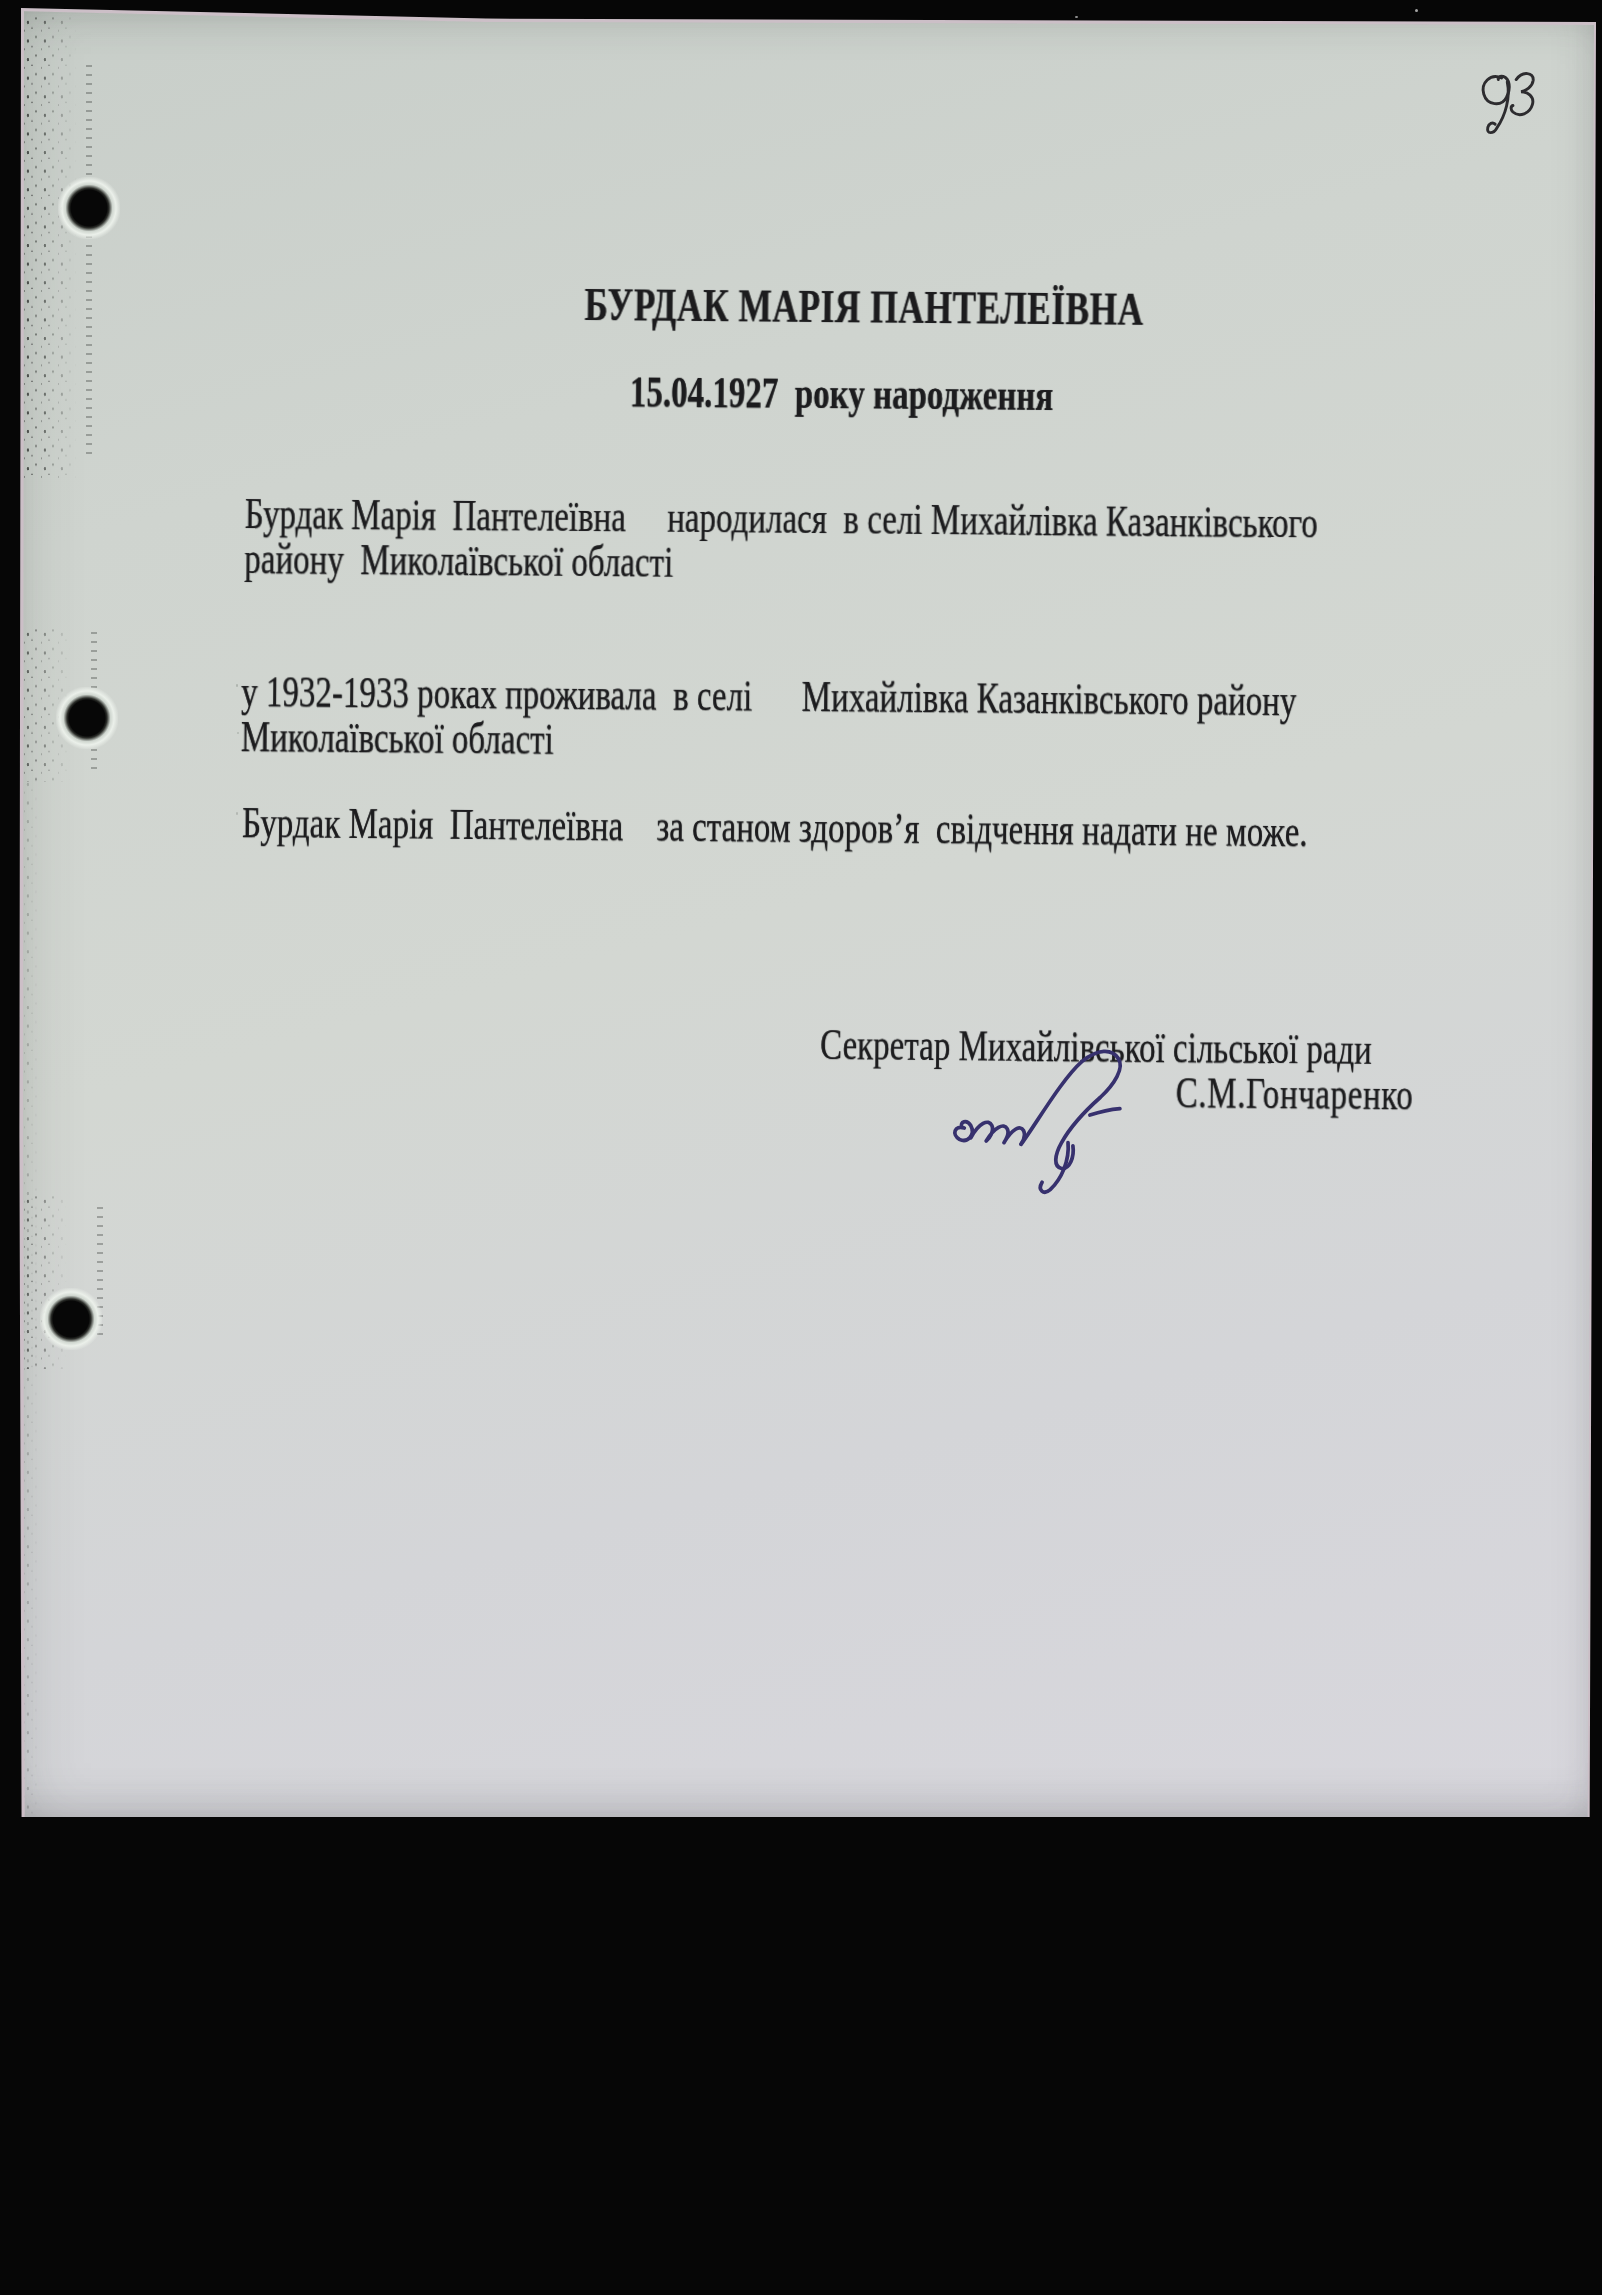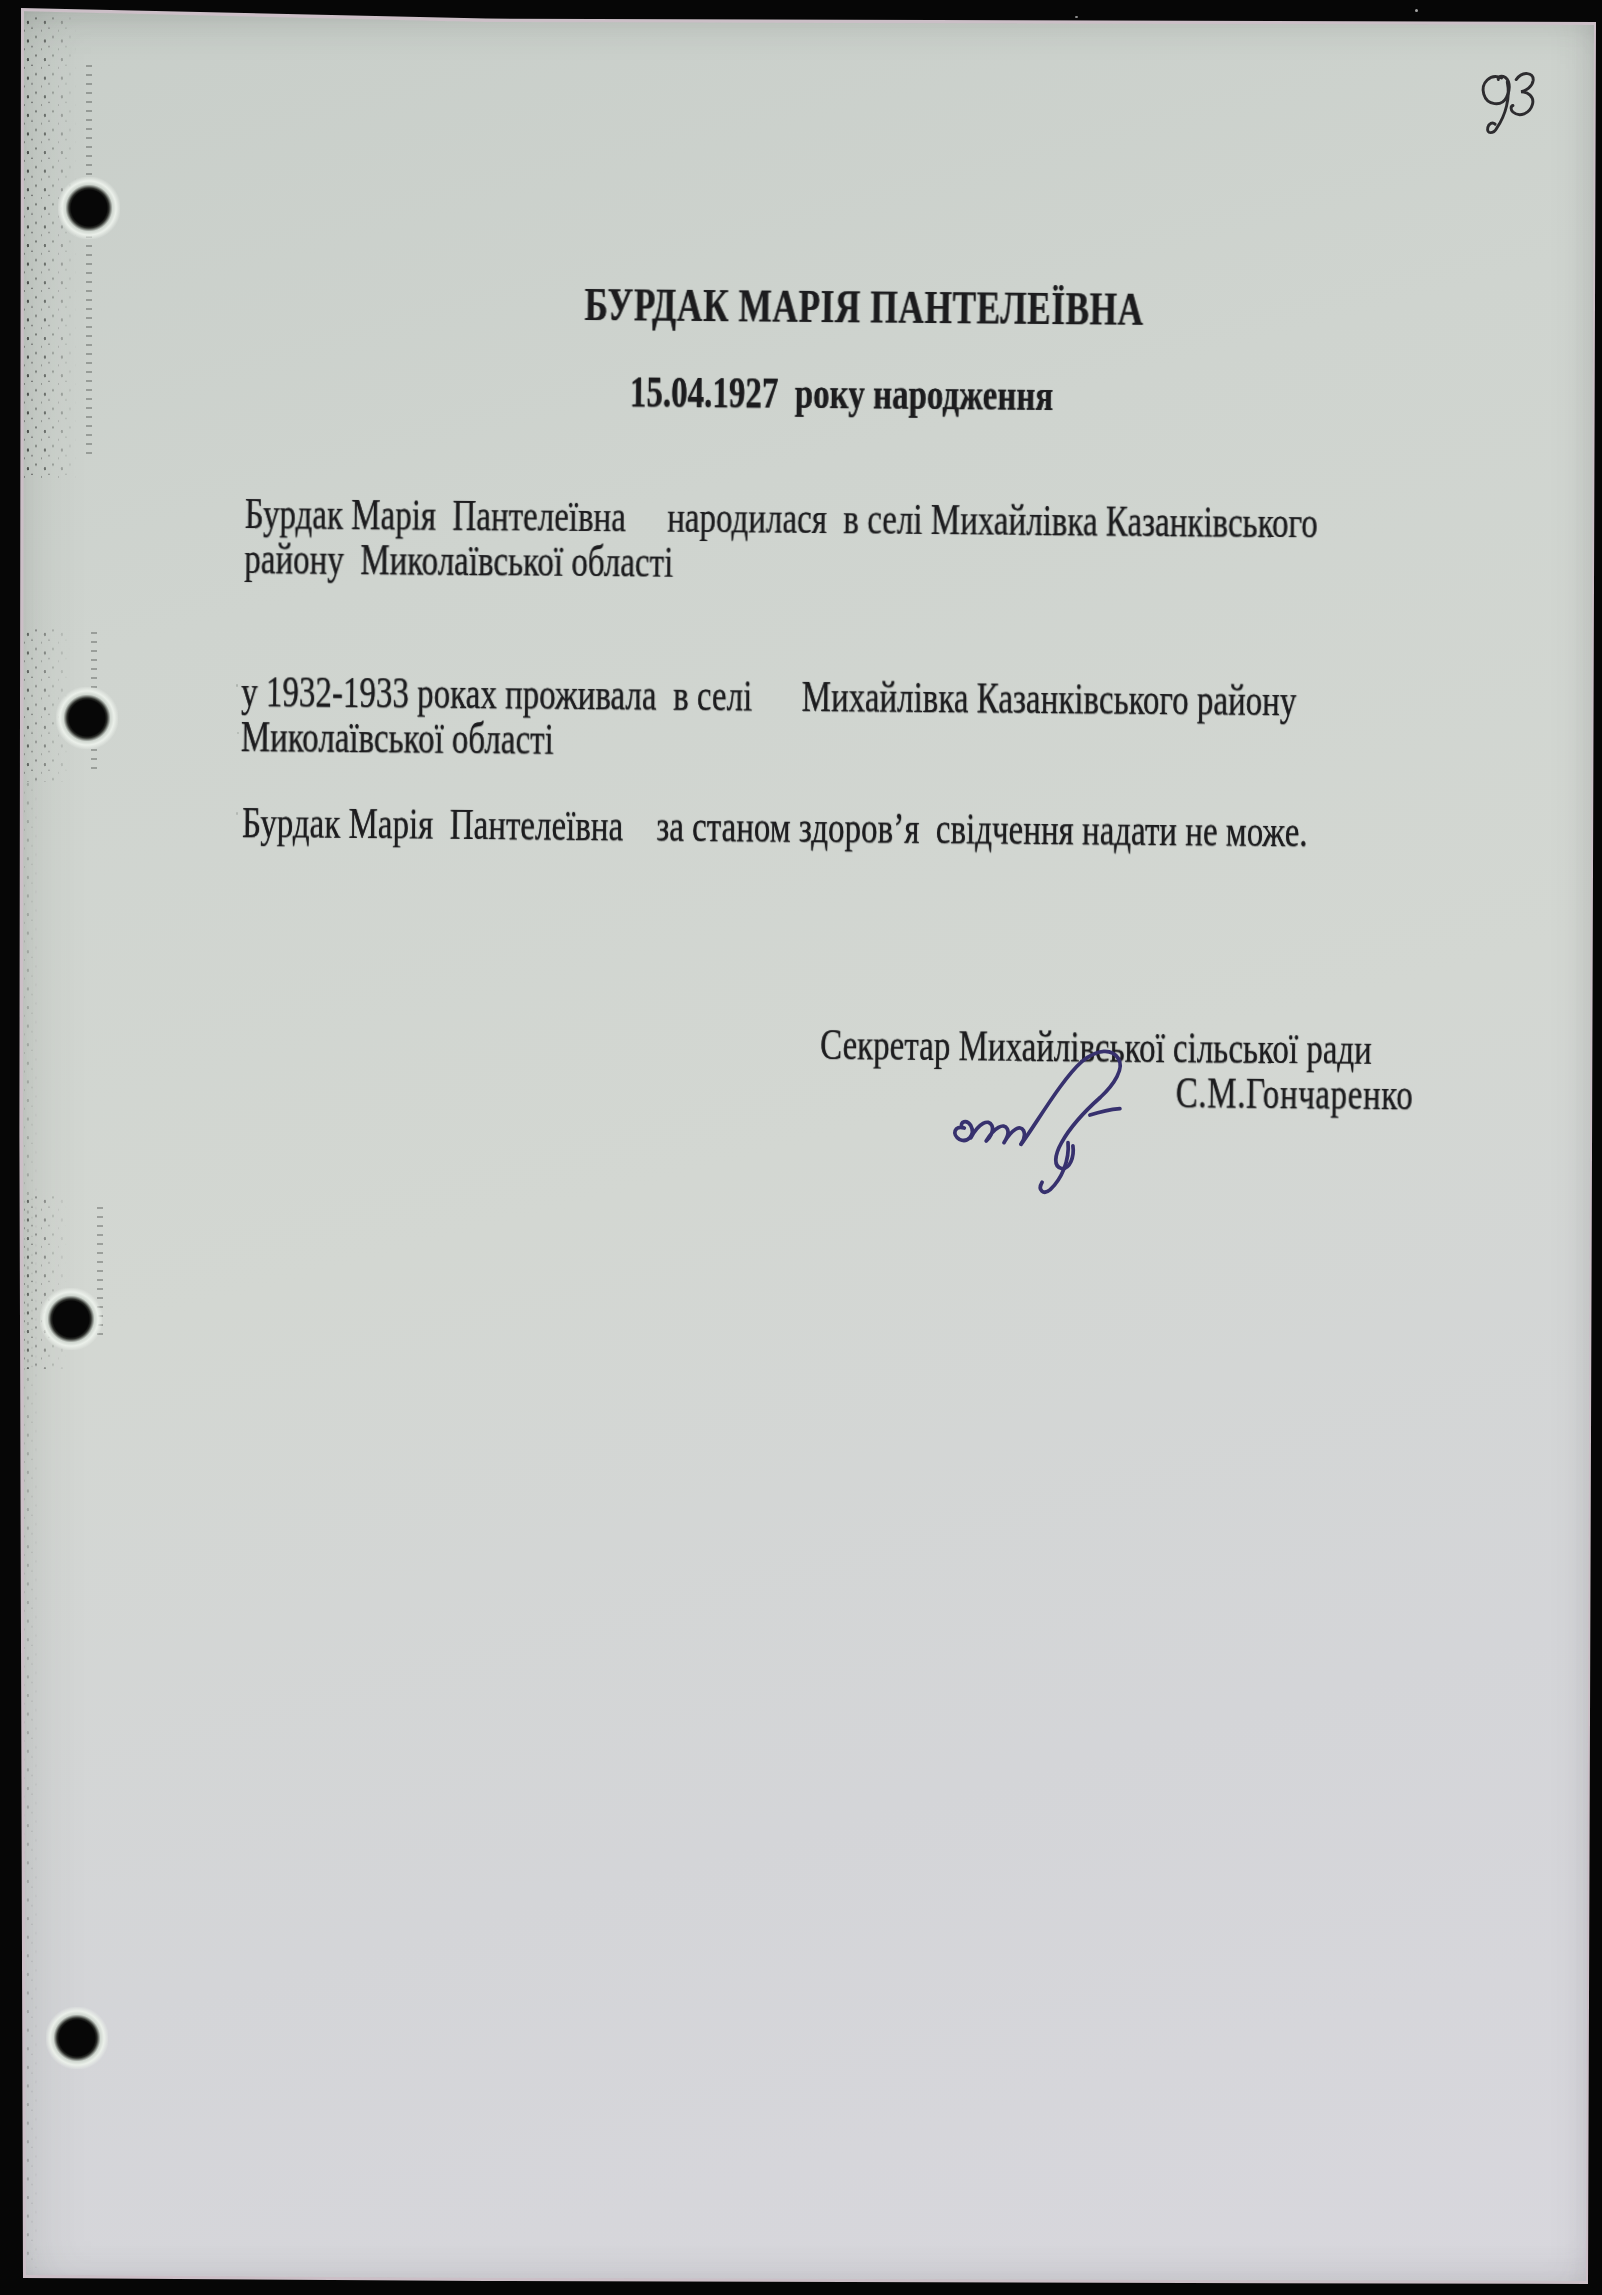--- a/index.html
+++ b/index.html
@@ -1,17 +1,17 @@
 <!DOCTYPE html>
 <html style="font-size:13px"><head>
 <meta charset="utf-8">
 <title>Scanned archival certificate</title>
 <style>
   html,body{margin:0;padding:0;background:#060606;}
-  .stage{position:relative;width:1602px;height:2295px;background:#060606;overflow:hidden;
+  .stage{position:relative;width:1602px;height:1817px;background:#060606;overflow:hidden;
          font-family:"Liberation Serif", serif;}
   
   .paper-glow{position:absolute;inset:0;background:#f0e0ea;opacity:.85;
     clip-path:polygon(21px 8px, 486px 18.6px, 1596px 22px, 1588px 2284px, 486px 2281px, 23px 2278px, 19.4px 1134px);}
   
   .paper{position:absolute;inset:0;
     background:linear-gradient(165deg,#c8cec9 0%,#cfd4cf 25%,#d3d7d2 50%,#d4d5d8 75%,#d8d7dd 100%);
     clip-path:polygon(24px 11.3px, 486px 22px, 1594px 25px, 1586px 2281px, 486px 2278px, 26px 2275px, 23px 1134px);
     box-shadow:inset 37px 0 73px -34px rgba(62,72,62,.38),
                inset 0 27.5px 57px -27.5px rgba(70,78,70,.33),

